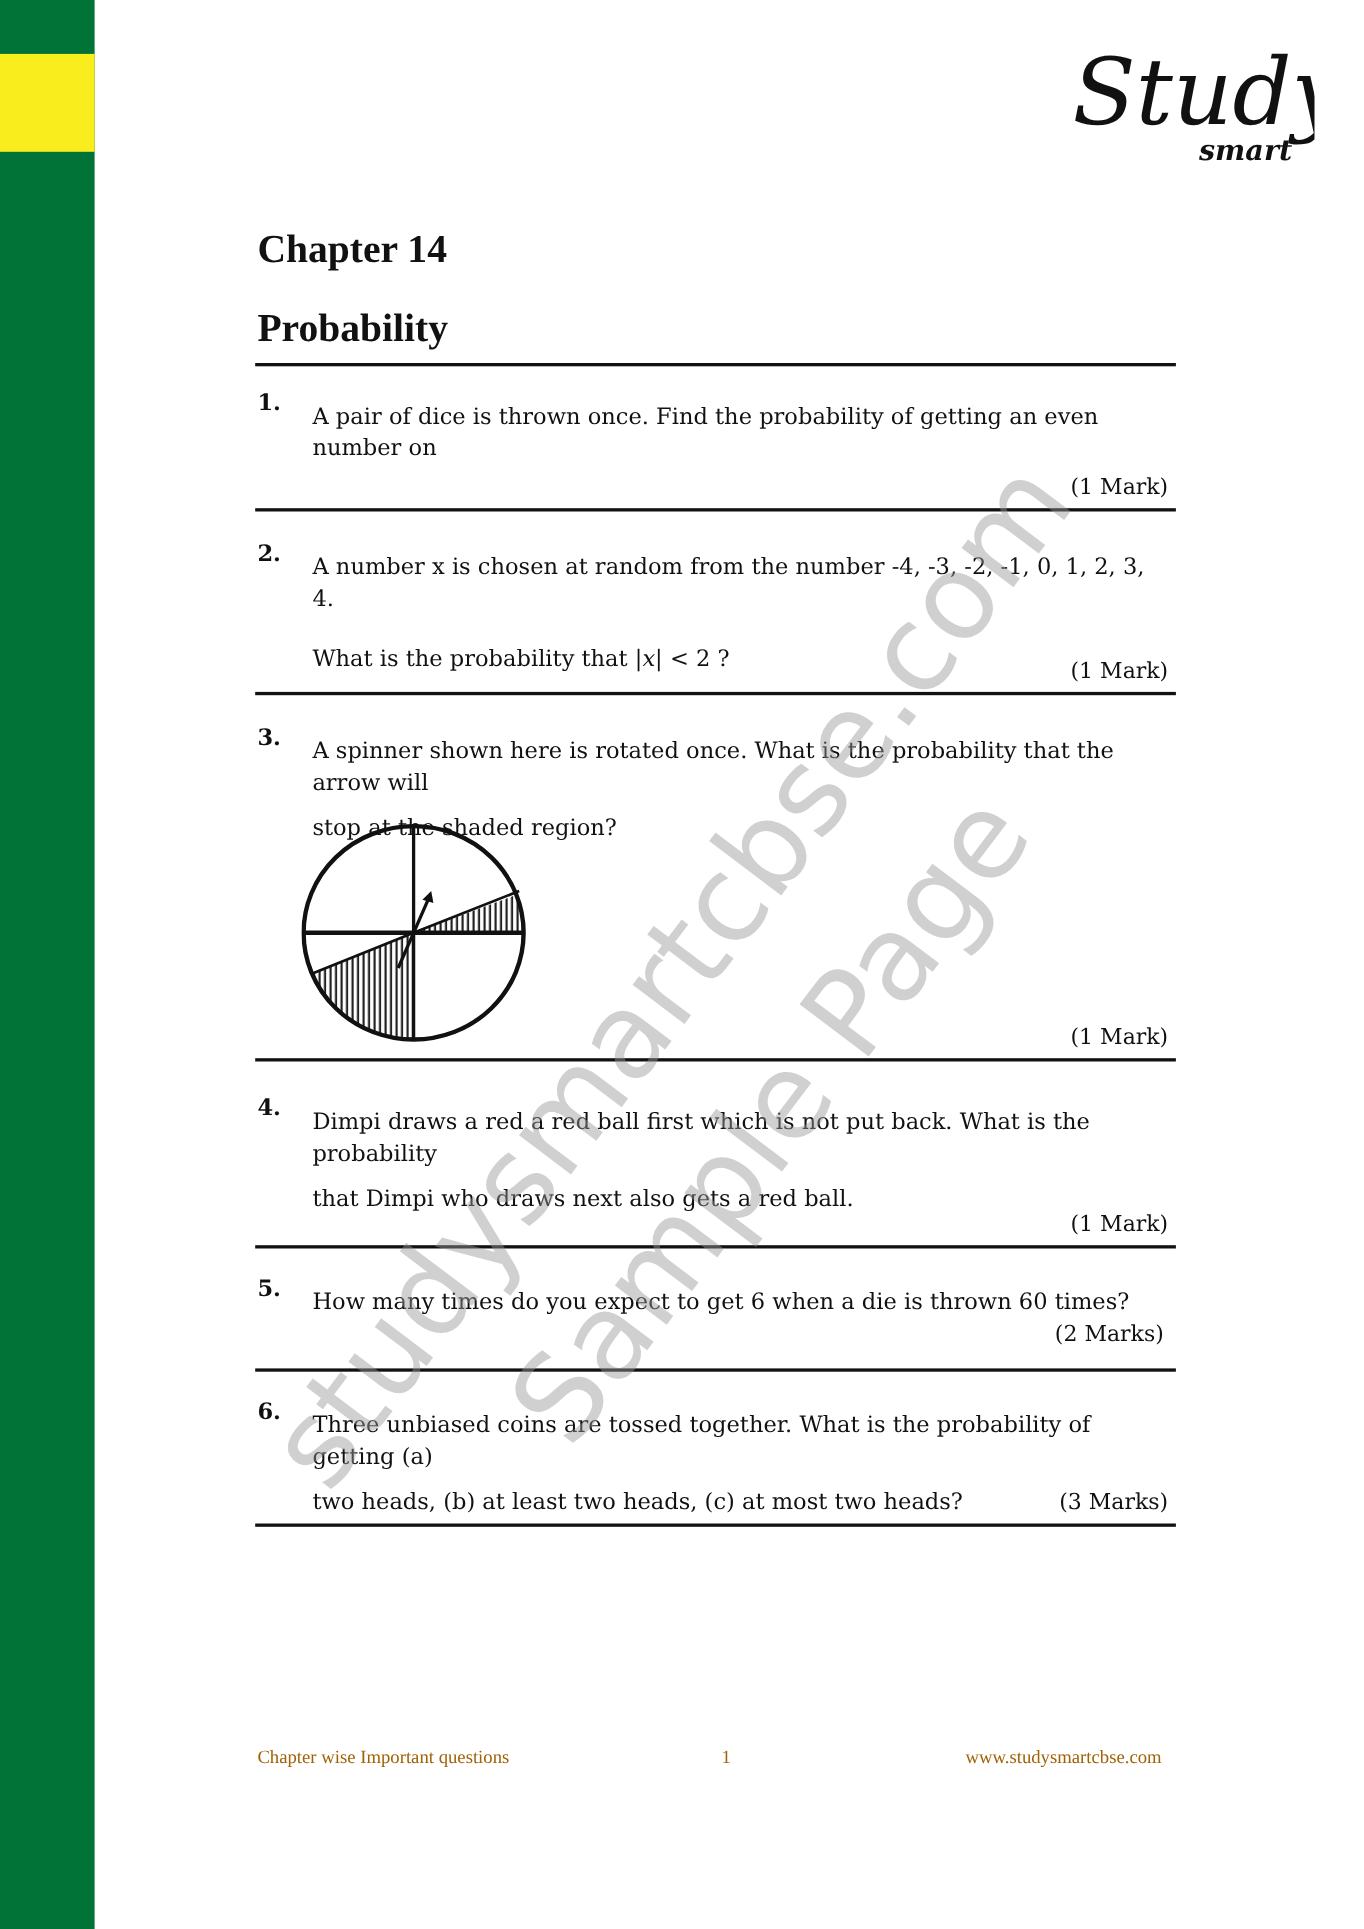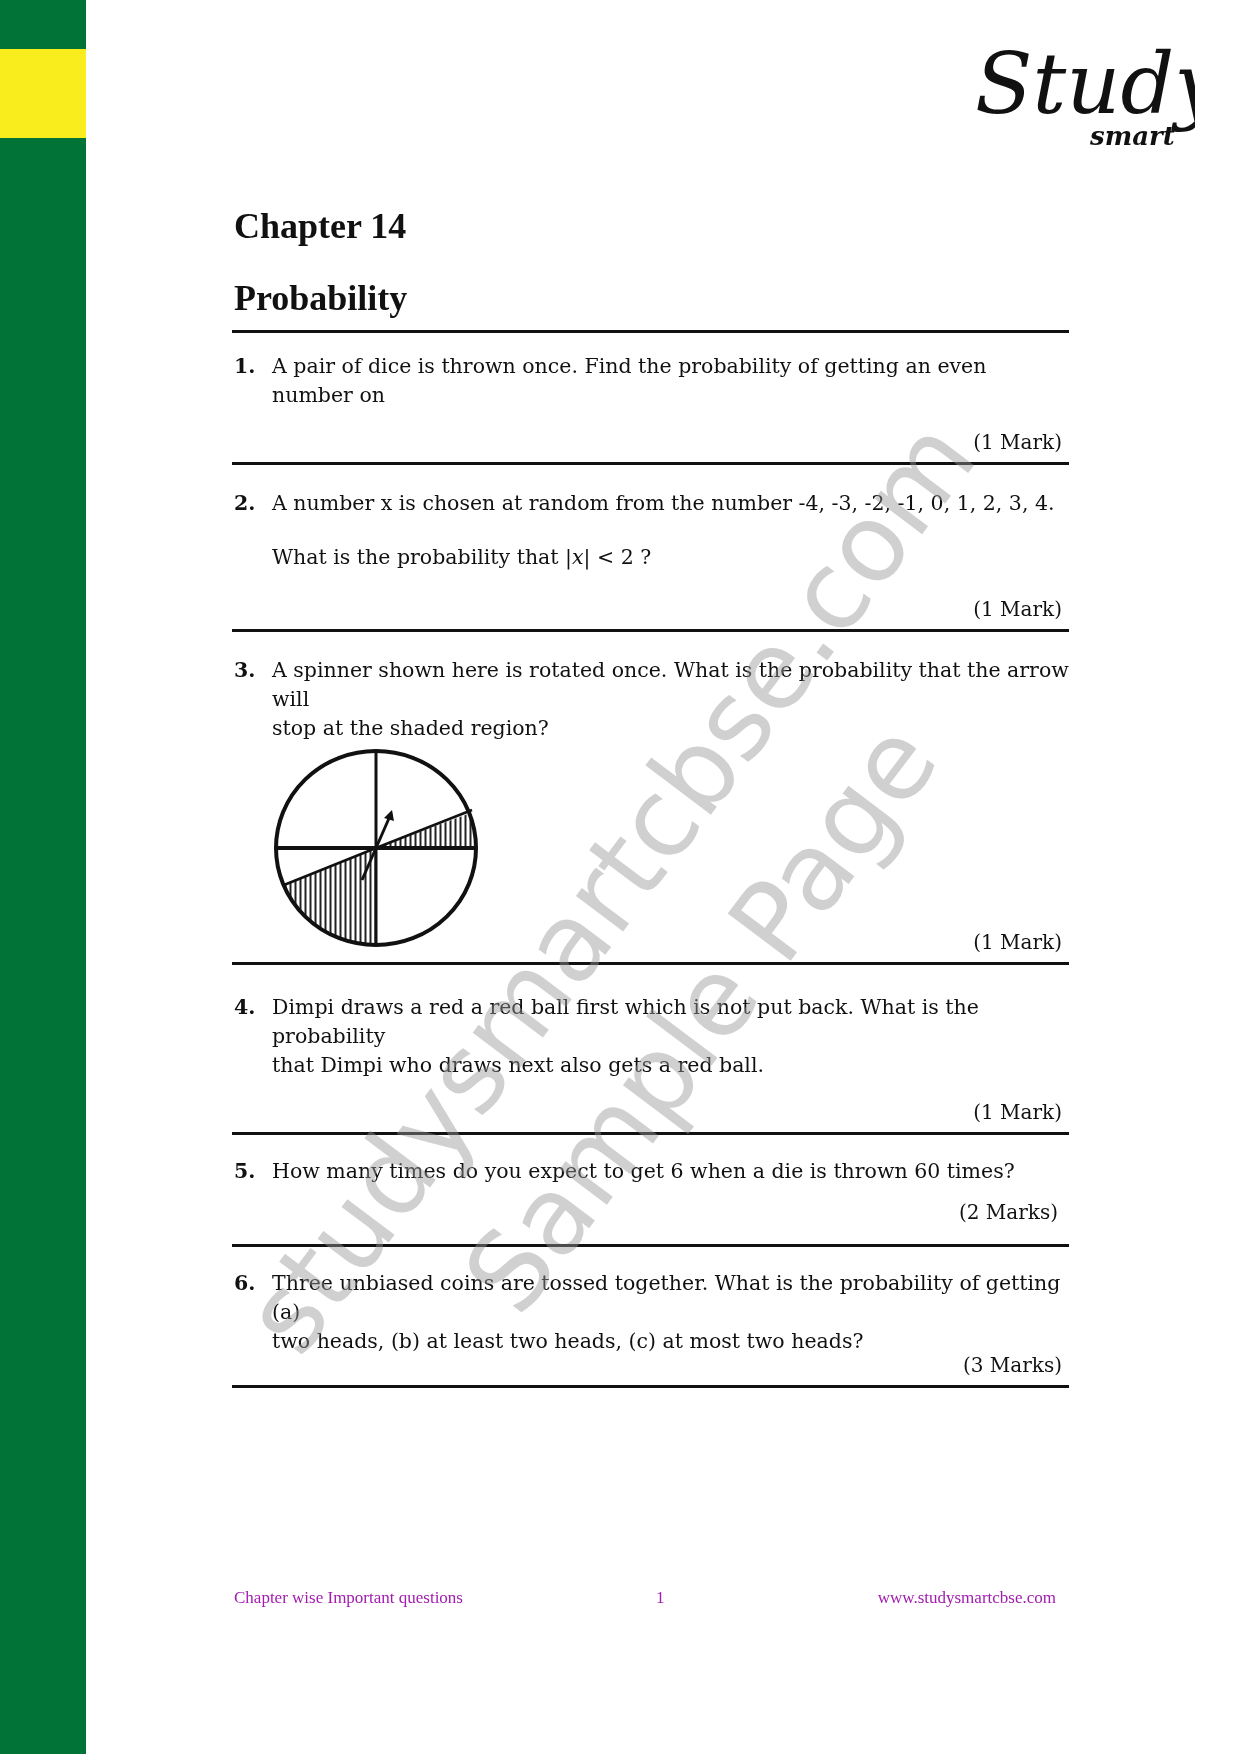--- a/index.html
+++ b/index.html
@@ -17,26 +17,26 @@
   .wm2 { left:440px; top:1260px; font-size:108px; transform:rotate(-53deg); }
 
   .content { position:absolute; left:234px; top:0; width:835px; }
   .chapter { position:absolute; left:0; top:205px; font-family:"Liberation Serif", serif; font-weight:bold; font-size:36px; }
   .subject { position:absolute; left:0; top:277px; font-family:"Liberation Serif", serif; font-weight:bold; font-size:36px; }
   .rule { position:absolute; left:-2px; width:837px; height:3px; background:#111; }
 
   .q { position:absolute; left:0; width:835px; font-size:20.5px; line-height:29px; }
   .q .num { position:absolute; left:0; top:0; font-weight:bold; }
   .q .text { margin-left:38px; }
-  .q .text p { margin:0; }
+  .q .text p { margin:12px; }
   .marks { position:absolute; right:7px; font-size:20px; }
 
   .spinner { position:absolute; left:40px; top:748px; width:205px; height:200px; }
 
-  .footer { position:absolute; top:1588px; font-family:"Liberation Serif", serif; font-size:17px; color:#a21caf; }
+  .footer { position:absolute; top:1588px; font-family:"Liberation Serif", serif; font-size:17px; color:#a16207; }
 </style>
 </head>
 <body>
 
 <div class="sidebar">
   <div class="sidebar-accent"></div>
 
 </div>
 
 <svg class="logo" viewBox="0 0 220 110">

